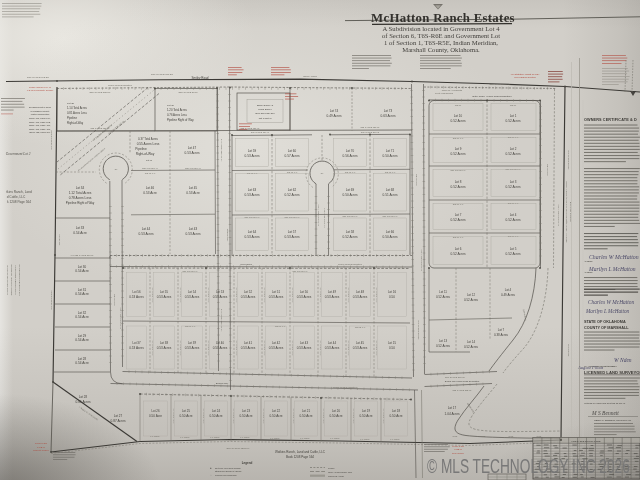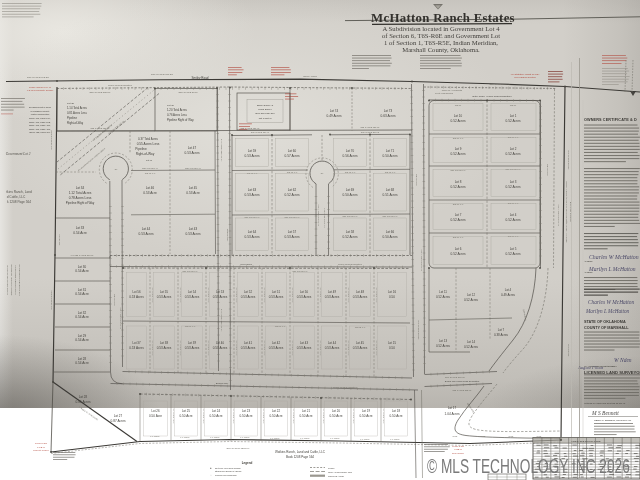--- a/index.html
+++ b/index.html
@@ -1,17 +1,17 @@
 <!DOCTYPE html>
 <html><head>
 <meta charset="utf-8">
 <style>
 html,body{margin:0;padding:0;}
 body{width:640px;height:480px;overflow:hidden;font-family:"Liberation Sans",sans-serif;}
-#wrap{position:relative;width:640px;height:408px;
+#wrap{position:relative;width:640px;height:480px;
 background:
  radial-gradient(ellipse 58% 46% at 38% 30%, #e0ded8 0%, rgba(228,226,220,0) 72%),
  radial-gradient(ellipse 40% 30% at 10% 8%, #e9e7e1 0%, rgba(233,231,225,0) 75%),
  radial-gradient(ellipse 34% 27% at 0% 102%, rgba(64,61,56,0.50) 0%, rgba(64,61,56,0) 74%),
  radial-gradient(ellipse 32% 17% at 100% 100%, rgba(70,67,62,0.25) 0%, rgba(70,67,62,0) 75%),
  linear-gradient(180deg, rgba(108,104,98,0.10) 0%, rgba(108,104,98,0) 6%, rgba(108,104,98,0) 68%, rgba(108,104,98,0.16) 93%, rgba(108,104,98,0.26) 100%),
  linear-gradient(90deg, rgba(250,250,248,0.5) 0%, rgba(250,250,248,0) 2%, rgba(108,104,98,0) 88%, rgba(108,104,98,0.13) 97%, rgba(108,104,98,0.2) 100%),
  #d2cfc9;}
 svg{position:absolute;left:0;top:0;}
 </style>

